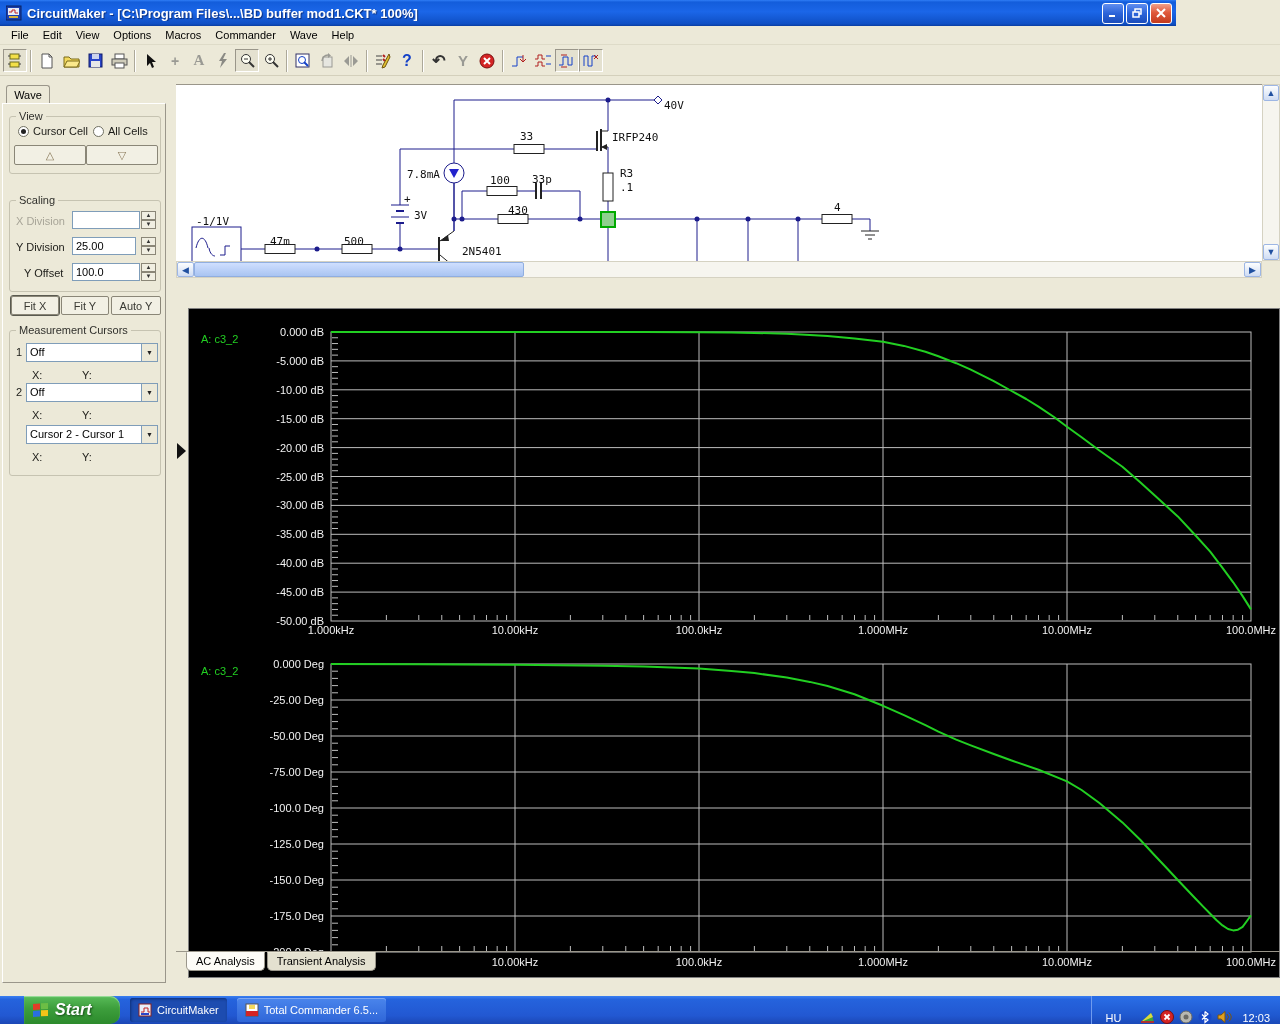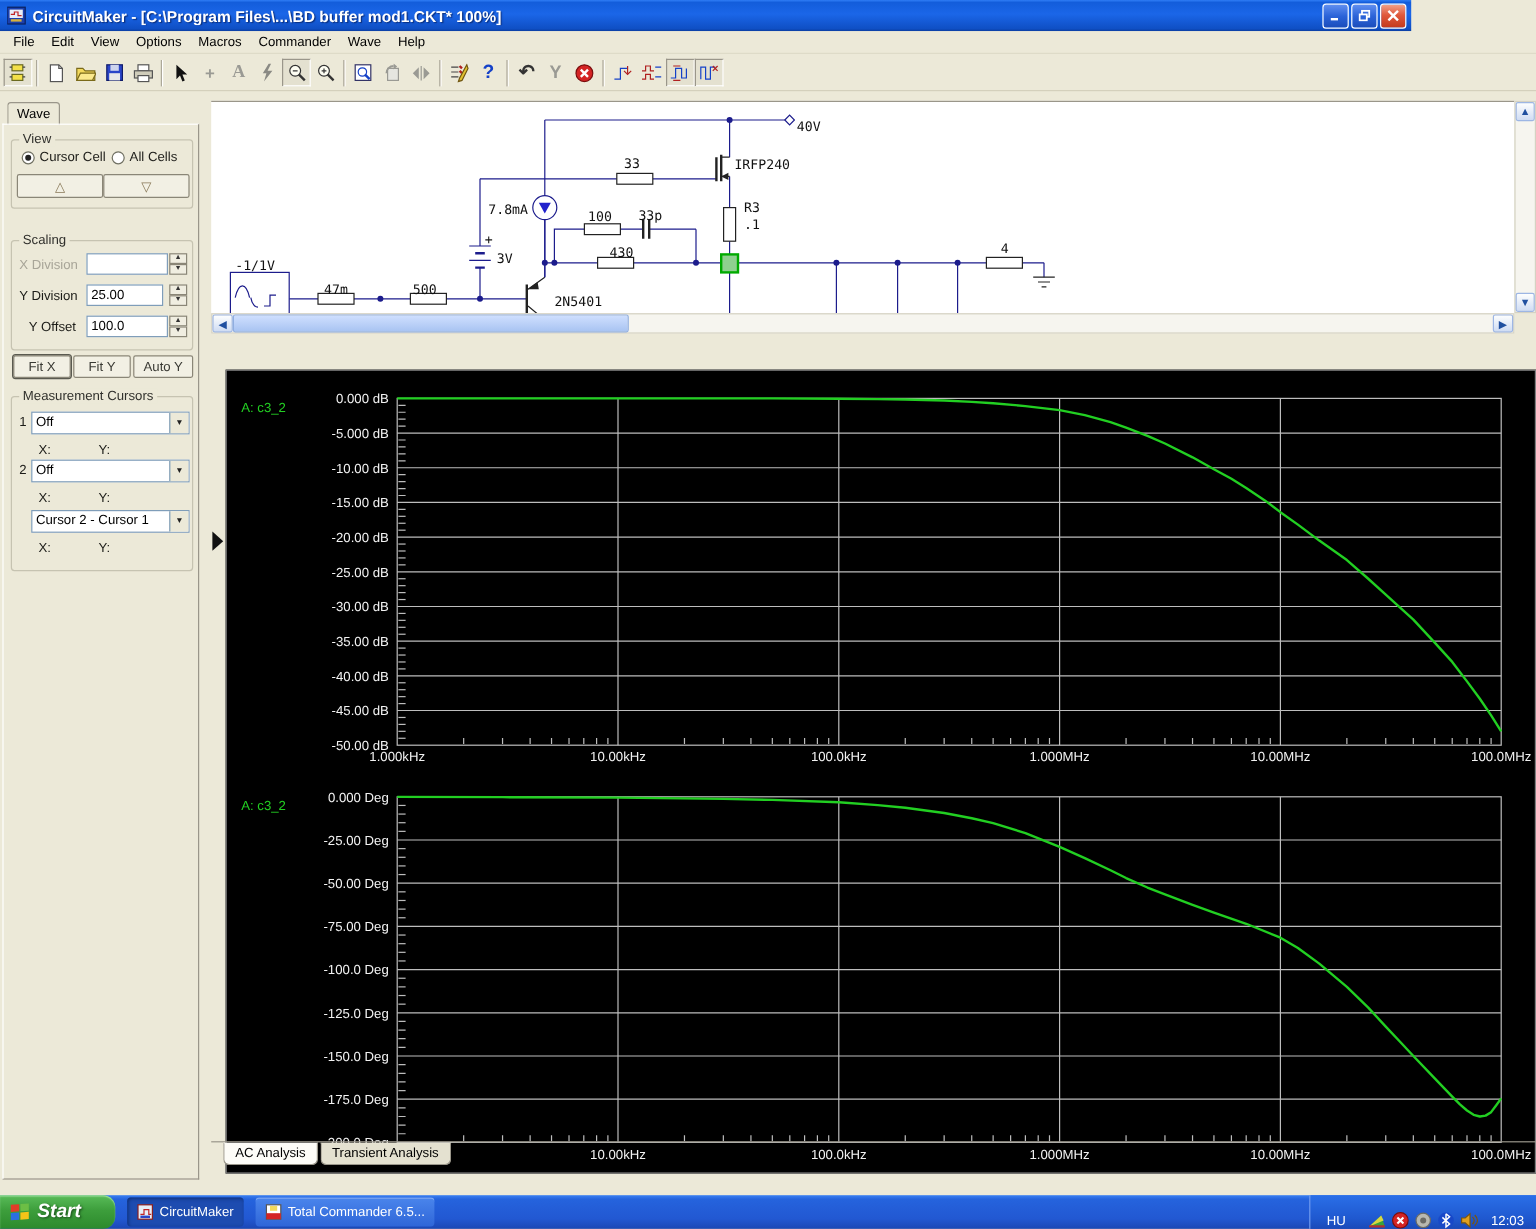--- a/index.html
+++ b/index.html
@@ -74,21 +74,21 @@
   .tabbar { position:absolute; left:0px; top:671px; width:1104px; height:20px; border-top:1px solid #9a968a; padding-left:10px; display:flex; }
   .btab { padding:2px 9px 3px; border:1px solid #9a968a; border-top:1px solid #ece9d8; margin-right:2px;
     border-radius:0 0 5px 5px; background:#e4e1d0; height:19px; }
   .btab.active { background:#fdfcf7; border-top:1px solid #fdfcf7; }
 
   
   .taskbar { position:absolute; left:0; top:996px; width:1280px; height:28px;
     background:linear-gradient(180deg,#3a80f2 0%,#2563dd 12%,#2258d2 70%,#1b47b5 100%); display:flex; align-items:center; }
   .startbtn { width:96px; height:28px; border-radius:0 10px 10px 0;
     background:linear-gradient(180deg,#59bc59 0%,#3d9e3c 45%,#2c8a2c 100%); box-shadow:inset 0 1px 1px #9fe09f;
-    display:flex; align-items:center; padding-left:8px; }
+    display:flex; align-items:center; padding-left:8px;margin-left:24px; }
   .startbtn .stext { color:#fff; font-style:italic; font-weight:bold; font-size:16px; margin-left:5px; text-shadow:1px 1px 2px #1a4d1a; }
   .taskitem { height:24px; margin-left:10px; border-radius:3px; display:flex; align-items:center; padding:0 8px; color:#fff; font-size:11px;
     background:linear-gradient(180deg,#4a85ec,#2f66d8); box-shadow:inset 0 1px 0 #7fa8f2; }
   .taskitem.pressed { background:#1d4cb0; box-shadow:inset 1px 1px 3px #0e2f78; }
   .taskitem .ticon { margin-right:5px; display:flex; }
   .tray { position:absolute; right:0; top:0; height:28px; display:flex; align-items:flex-end; padding:0 10px 0 14px;
     background:linear-gradient(180deg,#2a6fe8 0%,#1f58cf 70%,#1a49b8 100%); border-left:1px solid #6f9bef; }
   .tray .lang { color:#fff; margin-right:14px; }
   .tray .clock { color:#fff; margin-left:10px; }
   .trayicon { margin-left:5px; display:flex; }

